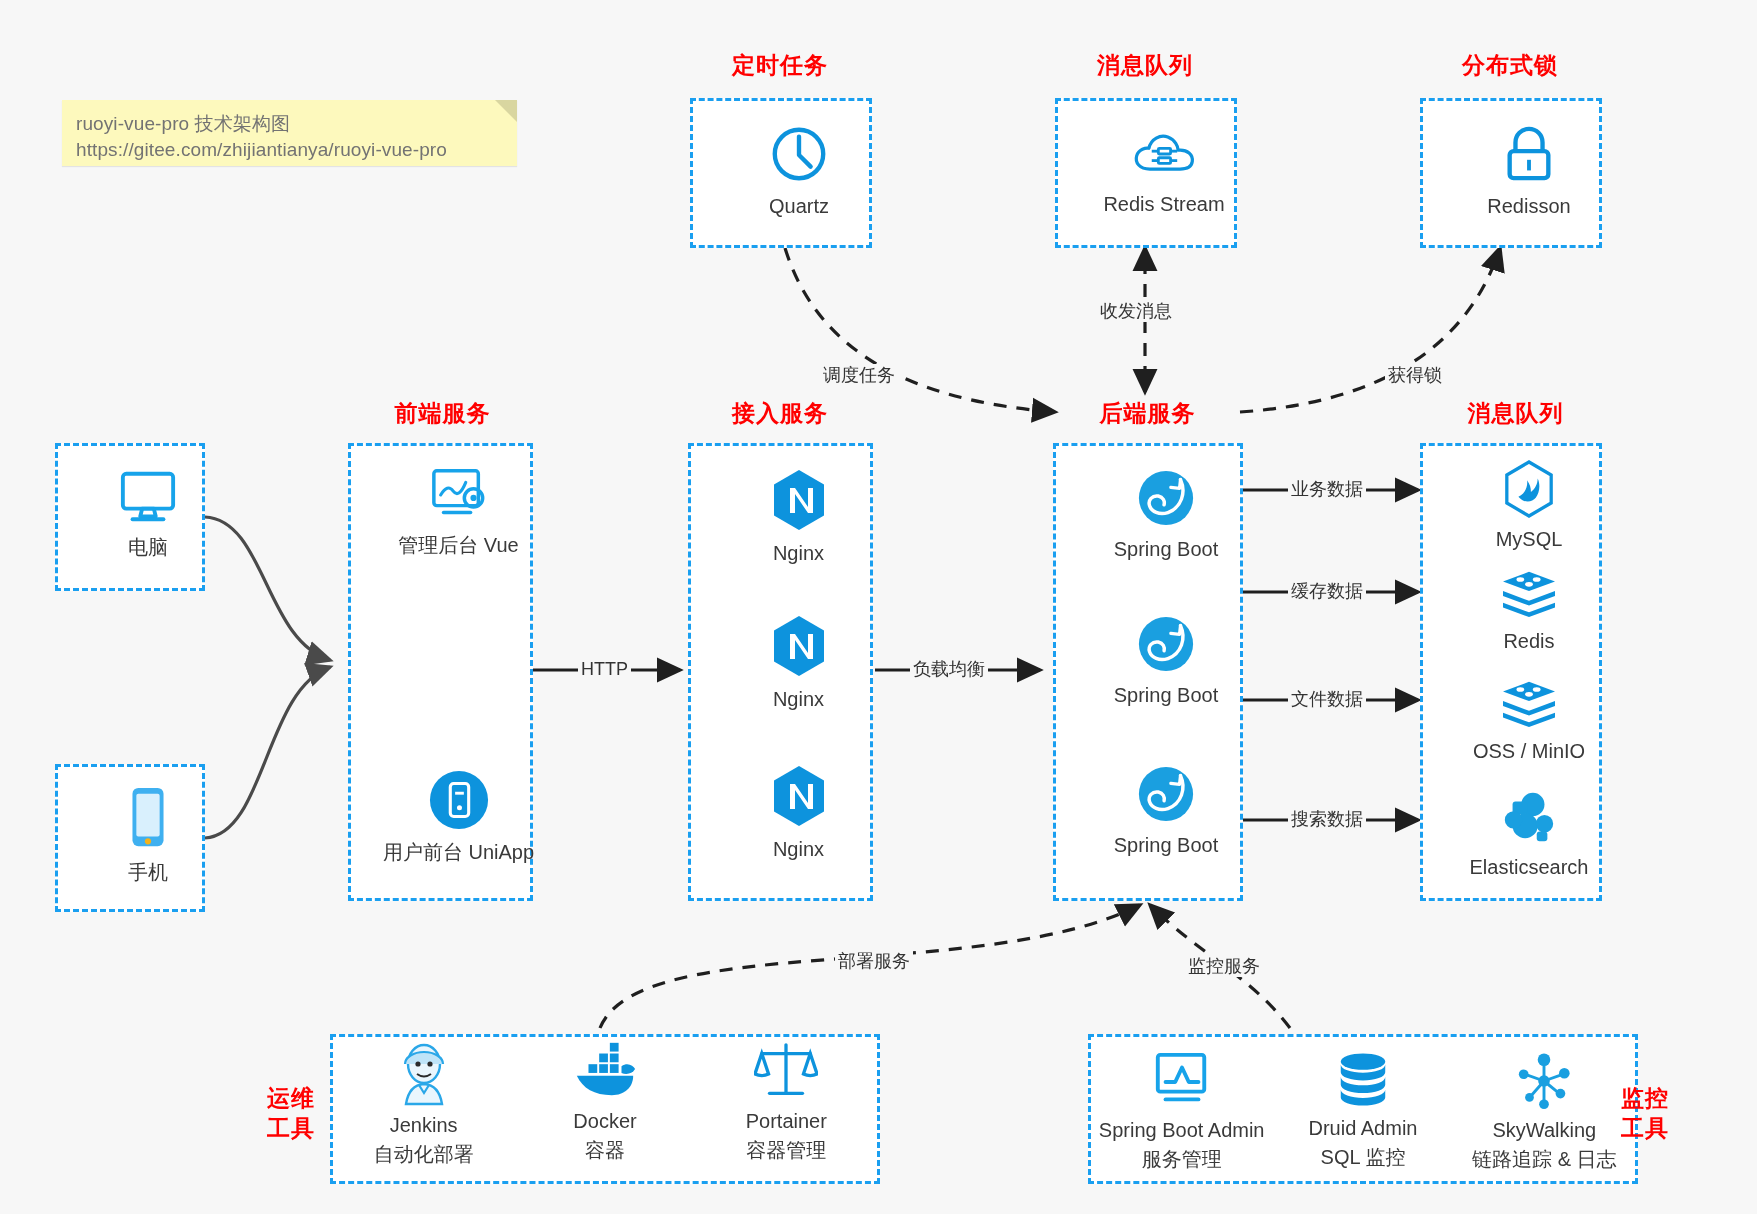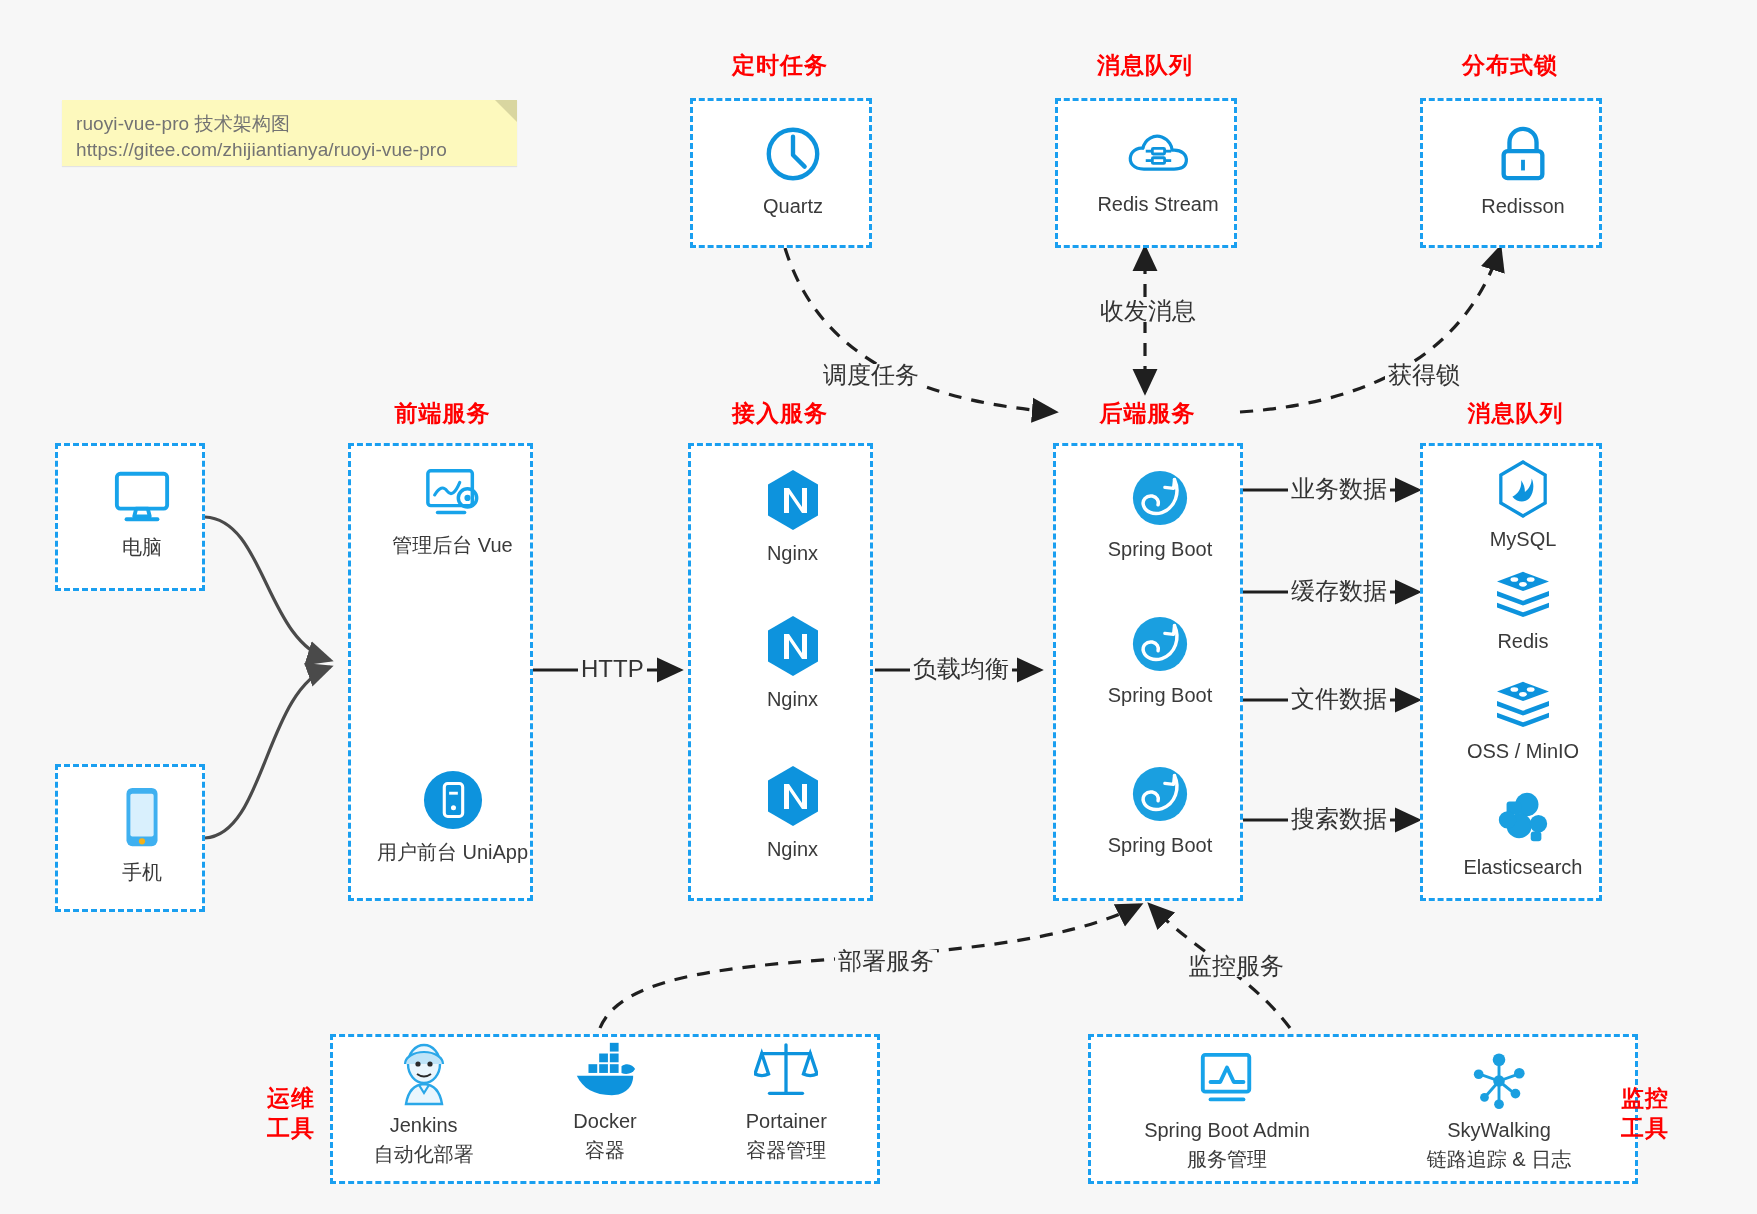--- a/index.html
+++ b/index.html
@@ -64,39 +64,39 @@
     line-height:30px;
     white-space:normal;
     width:66px;
   }
 
   
   .node{
     position:absolute;
     text-align:center;
     width:100%;
-    left:12px;
+    left:18px;
   }
   .node .lbl{
     font-size:20px;
     color:#3a3a3a;
     line-height:26px;
     margin-top:4px;
     white-space:nowrap;
   }
   .ico{
     display:inline-block;
     line-height:0;
   }
 
   
   .elbl{
     position:absolute;
     background:#f7f7f7;
-    font-size:24px;
+    font-size:18px;
     color:#333;
     padding:0 3px;
     white-space:nowrap;
     line-height:22px;
   }
 
   
   .row{
     position:absolute;
     display:flex;
@@ -459,20 +459,34 @@
             <rect x="7" y="4" width="48" height="38" rx="2.5" fill="none" stroke="#17a3ea" stroke-width="4"></rect>
             <path d="M15 32 L25 32 L32 17 L39 32 L49 32" fill="none" stroke="#17a3ea" stroke-width="4" stroke-linecap="round" stroke-linejoin="round"></path>
             <line x1="15" y1="50" x2="49" y2="50" stroke="#17a3ea" stroke-width="4" stroke-linecap="round"></line>
           </svg>
         </span>
         <div class="lbl">Spring Boot Admin</div>
         <div class="lbl">服务管理</div>
       </div>
       <div class="cell">
         <span class="ico">
+          <svg width="58" height="58" viewBox="0 0 60 60">
+            <g fill="#0d93dd">
+              <ellipse cx="30" cy="11" rx="23" ry="8.5"></ellipse>
+              <path d="M7 14 v8 a23 8.5 0 0 0 46 0 v-8 a23 8.5 0 0 1 -46 0z"></path>
+              <path d="M7 27 v8 a23 8.5 0 0 0 46 0 v-8 a23 8.5 0 0 1 -46 0z"></path>
+              <path d="M7 40 v8 a23 8.5 0 0 0 46 0 v-8 a23 8.5 0 0 1 -46 0z"></path>
+            </g>
+          </svg>
+        </span>
+        <div class="lbl">Druid Admin</div>
+        <div class="lbl">SQL 监控</div>
+      </div>
+      <div class="cell">
+        <span class="ico">
           <svg width="62" height="60" viewBox="0 0 64 62">
             <g stroke="#1a9fe0" stroke-width="3" fill="#1a9fe0">
               <line x1="32" y1="31" x2="32" y2="10"></line>
                 <line x1="32" y1="31" x2="12" y2="24"></line>
               <line x1="32" y1="31" x2="52" y2="24"></line>
                 <line x1="32" y1="31" x2="18" y2="47"></line>
               <line x1="32" y1="31" x2="48" y2="44"></line>
                 <line x1="32" y1="31" x2="32" y2="54"></line>
             </g>
             <g fill="#1a9fe0">

